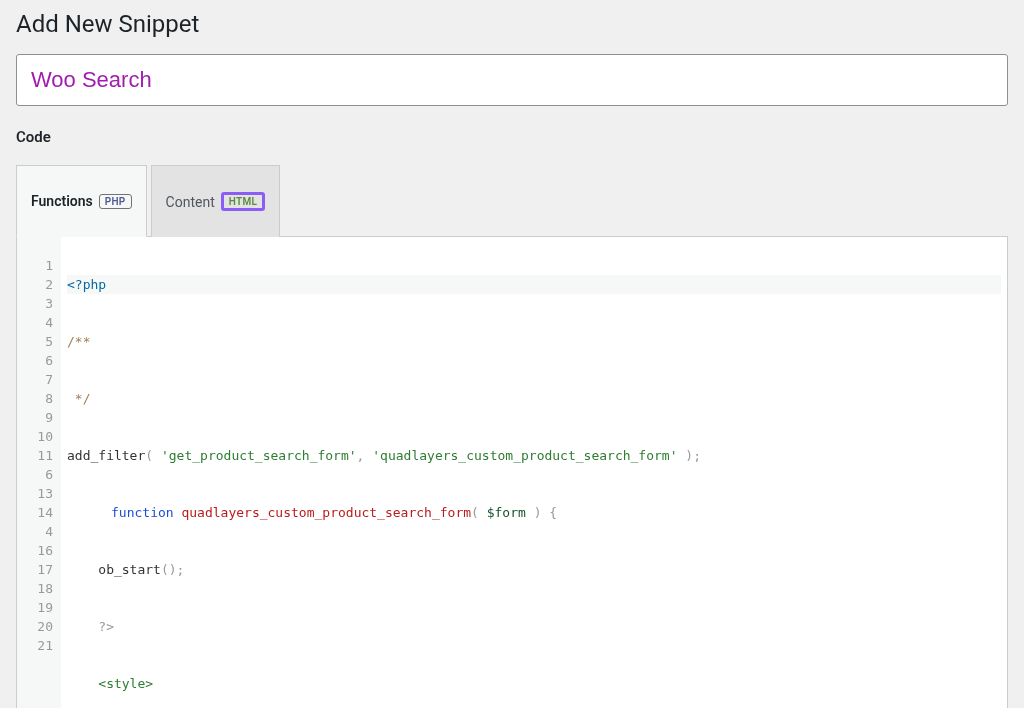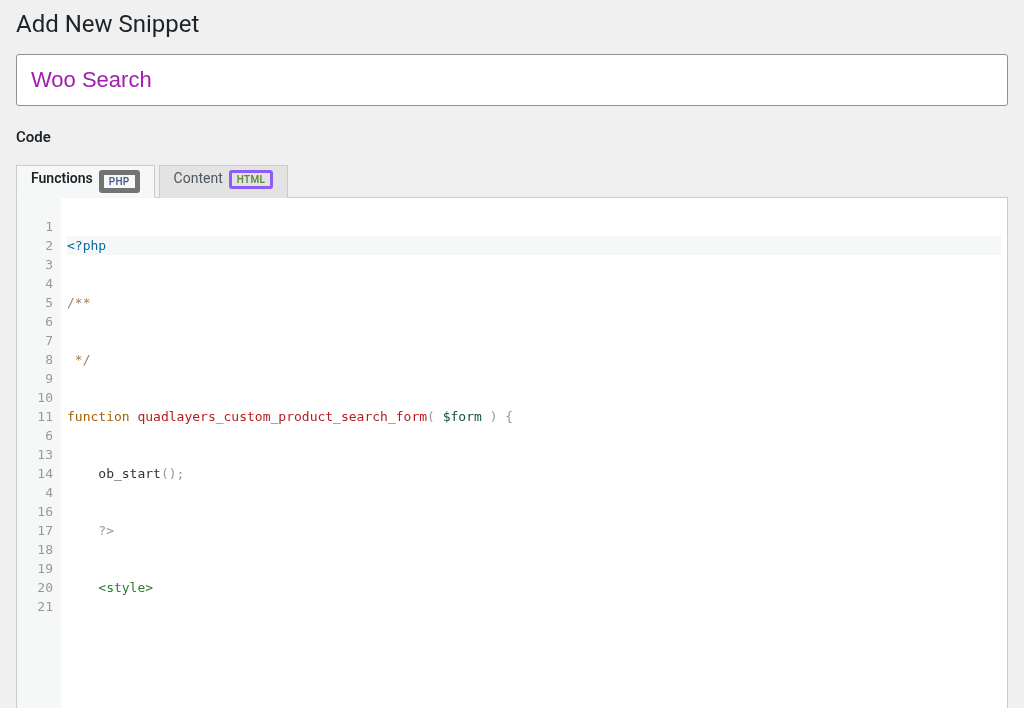--- a/index.html
+++ b/index.html
@@ -33,49 +33,49 @@
       font-weight: 600;
       margin-bottom: 18px;
       color: #1d2327;
     }
     .tabs {
       display: flex;
       border-bottom: 1px solid #ccc;
       margin-left: 0;
     }
     .tab {
-      padding: 4px 14px;
+      padding: 26px 14px;
       font-size: 14px;
       background: #e3e3e3;
       border: 1px solid #ccc;
       border-bottom: none;
       margin-right: 4px;
       display: flex;
-      align-items: flex-start;
+      align-items: center;
       gap: 6px;
       cursor: pointer;
       position: relative;
       top: 1px;
       color: #50575e;
     }
     .tab.active {
       background: #f6f7f7;
       border-bottom: 1px solid #f6f7f7;
       font-weight: 600;
       color: #1d2327;
     }
     .badge {
       font-size: 10px;
       font-weight: 600;
       padding: 1px 5px;
       border-radius: 3px;
       letter-spacing: 0.3px;
     }
     .badge-php {
-      border: 5px solid #737373;
+      border: 1px solid #737373;
       color: #4f5b93;
       background: transparent;
     }
     .badge-html {
       border: 3px solid #8b5cf6;
       color: #5b8a3c;
       background: transparent;
     }
     .editor {
       width: 100%;
@@ -105,21 +105,21 @@
       overflow-x: auto;
     }
     .code-area .cline { height: 19px; }
     .pre-tag {
       color: #0369a1;
       background: #f6f7f7;
     }
     .tok-comment { color: #a67f59; }
     .tok-fn { color: #333; }
     .tok-string { color: #2e7d32; }
-    .tok-keyword { color: #a16207; }
+    .tok-keyword { color: #1d4ed8; margin-left: 44px; }
     .tok-var { color: #14532d; }
     .tok-punct { color: #999; }
     .tok-tag { color: #2e7d32; }
     .tok-php { color: #999; }
     .tok-pink { color: #b91c1c; }
   </style>
 </head>
 <body>
 
 
@@ -163,20 +163,21 @@
     <div class="gline">17</div>
     <div class="gline">18</div>
     <div class="gline">19</div>
     <div class="gline">20</div>
     <div class="gline">21</div>
   </div>
   <div class="code-area">
     <div class="cline pre-tag">&lt;?php</div>
     <div class="cline"><span class="tok-comment">/**</span></div>
     <div class="cline"><span class="tok-comment"> */</span></div>
+    <div class="cline"><span class="tok-fn">add_filter</span><span class="tok-punct">( </span><span class="tok-string">'get_product_search_form'</span><span class="tok-punct">, </span><span class="tok-string">'quadlayers_custom_product_search_form'</span><span class="tok-punct"> );</span></div>
     <div class="cline"><span class="tok-keyword">function</span> <span class="tok-pink">quadlayers_custom_product_search_form</span><span class="tok-punct">( </span><span class="tok-var">$form</span><span class="tok-punct"> ) {</span></div>
     <div class="cline">    <span class="tok-fn">ob_start</span><span class="tok-punct">();</span></div>
     <div class="cline">    <span class="tok-php">?&gt;</span></div>
     <div class="cline">    <span class="tok-tag">&lt;style&gt;</span></div>
     
     
     
     
     
     

